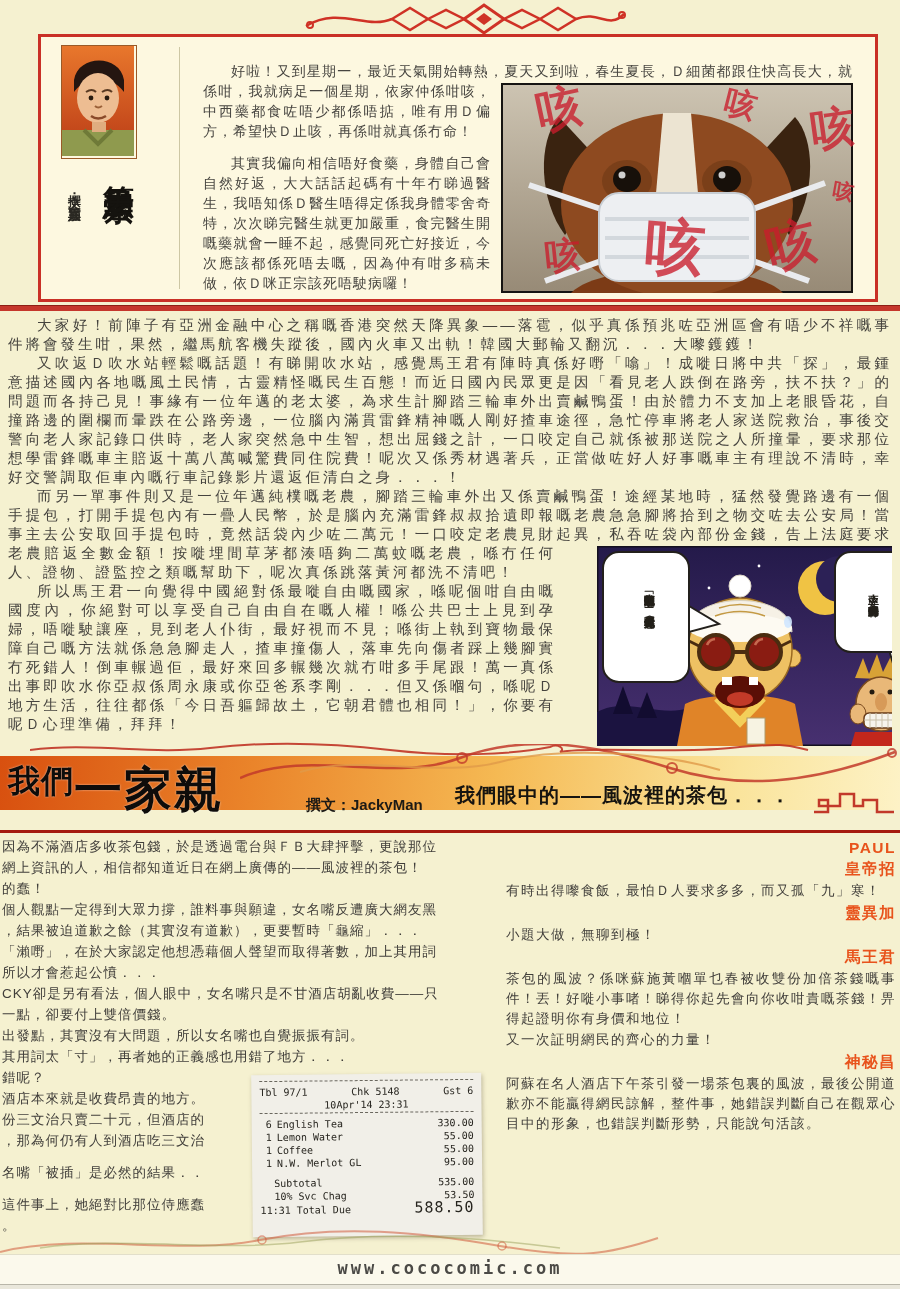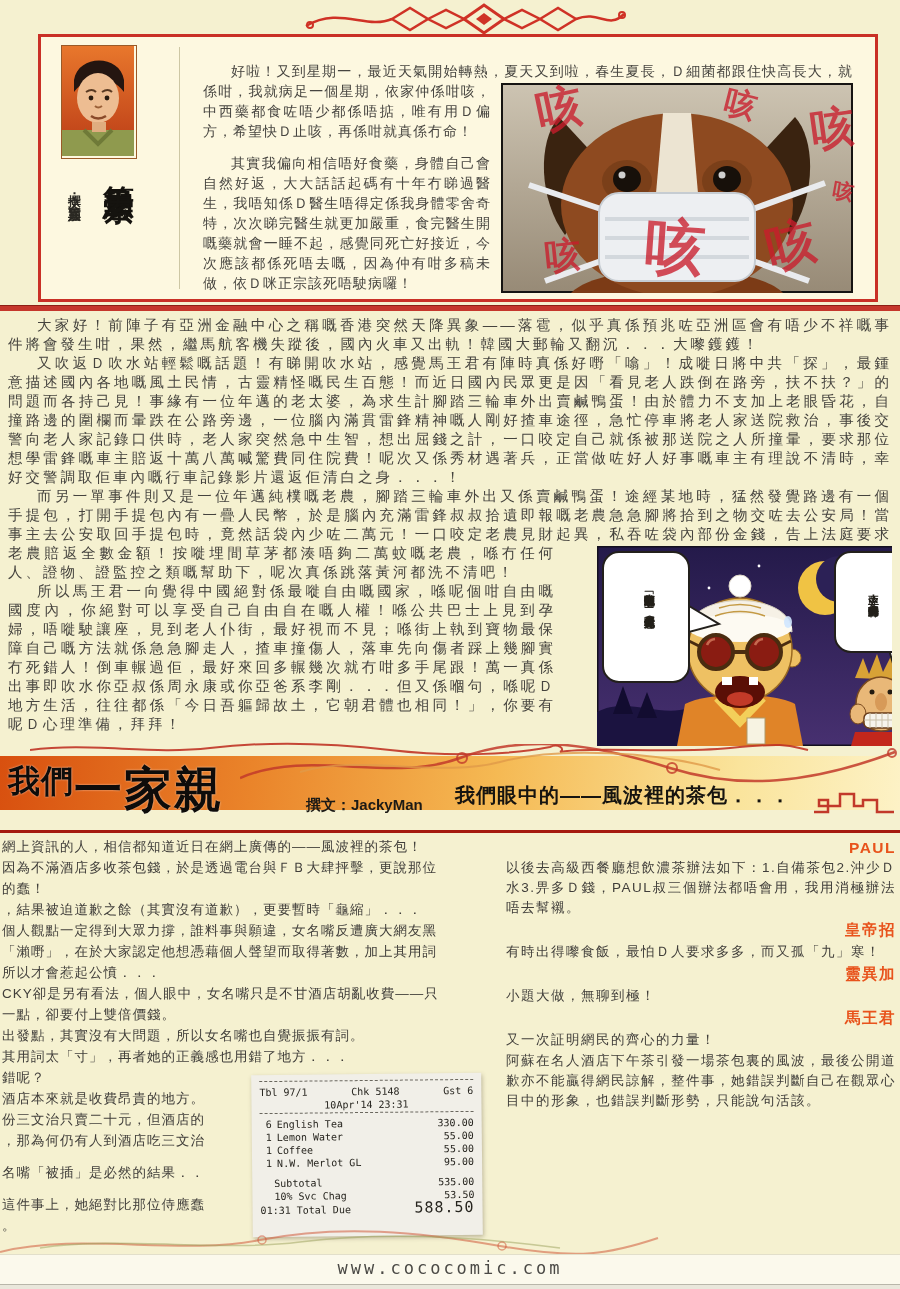--- a/index.html
+++ b/index.html
@@ -90,21 +90,21 @@
   .r-total .r-amt{font-size:15px;font-weight:normal;letter-spacing:1px;}
   .right-col{position:absolute;left:506px;top:1px;width:390px;}
   .sec-h{font-size:15.5px;font-weight:bold;color:#e8531c;letter-spacing:1.5px;margin:2px 0 1px;text-align:right;}
   .sec-p{font-size:13.5px;line-height:20px;letter-spacing:1.5px;margin:0 0 1px;
     text-align:justify;color:#403e3a;}
   
   .foot-swirls{position:absolute;left:0;top:1230px;width:660px;height:28px;}
   .foot-strip{position:absolute;left:0;top:1254px;width:900px;height:30px;
     background:#fbf9ec;border-top:1px solid #e2dfca;}
   .foot-url{position:absolute;left:0;top:1258px;width:900px;text-align:center;
-    font-size:17px;letter-spacing:3px;color:#4b4a46;font-family:"DejaVu Sans Mono","Liberation Mono",monospace;}
+    font-size:17px;letter-spacing:3px;color:#4b4a46;font-family:"DejaVu Sans Mono","Liberation Mono",monospace;font-weight:bold;}
   .foot-edge{position:absolute;left:0;top:1284px;width:900px;height:5px;
     background:#e9e7db;border-top:1px solid #b8b6a9;}
 </style>
 </head>
 <body>
 
 <div class="top-ornament">
   <svg width="330" height="34" viewBox="0 0 330 34">
     <path d="M6,24 C40,4 66,28 92,17" stroke="#cf3226" stroke-width="2.5" fill="none"></path>
     <path d="M92,17 L110,6 L128,17 L110,28 Z M128,17 L146,8 L164,17 L146,26 Z" stroke="#cf3226" stroke-width="2.5" fill="none"></path>
@@ -283,25 +283,25 @@
   <div class="key-motif">
     <svg width="84" height="26" viewBox="0 0 84 26">
       <path d="M2,20 h14 v-12 h-9 v6 h21 v-12 h14 v12 h9 v-6 h14 v12 h17" stroke="#c2392a" stroke-width="2.5" fill="none"></path>
     </svg>
   </div>
 </div>
 <div class="band-rule"></div>
 
 <div class="bottom">
   <div class="left-col">
+    <div class="lline">因為不滿酒店多收茶包錢，於是透過電台與ＦＢ大肆抨擊，更說那位</div>
     <div class="lline">網上資訊的人，相信都知道近日在網上廣傳的——風波裡的茶包！</div>
-    <div class="lline">因為不滿酒店多收茶包錢，於是透過電台與ＦＢ大肆抨擊，更說那位</div>
     <div class="lline">的蠢！</div>
+    <div class="lline">個人觀點一定得到大眾力撐，誰料事與願違，女名嘴反遭廣大網友黑</div>
     <div class="lline">，結果被迫道歉之餘（其實沒有道歉），更要暫時「龜縮」．．．</div>
-    <div class="lline">個人觀點一定得到大眾力撐，誰料事與願違，女名嘴反遭廣大網友黑</div>
     <div class="lline">「瀨嘢」，在於大家認定他想憑藉個人聲望而取得著數，加上其用詞</div>
     <div class="lline">所以才會惹起公憤．．．</div>
     <div class="lline">CKY卻是另有看法，個人眼中，女名嘴只是不甘酒店胡亂收費——只</div>
     <div class="lline">一點，卻要付上雙倍價錢。</div>
     <div class="lline">出發點，其實沒有大問題，所以女名嘴也自覺振振有詞。</div>
     <div class="lline">其用詞太「寸」，再者她的正義感也用錯了地方．．．</div>
     <div class="lline">錯呢？</div>
     <div class="lline">酒店本來就是收費昂貴的地方。</div>
     <div class="lline">份三文治只賣二十元，但酒店的</div>
     <div class="lline">，那為何仍有人到酒店吃三文治</div>
@@ -344,45 +344,46 @@
     <div class="r-pad"></div>
     <div class="r-sub">
       <span>Subtotal</span>
       <span class="r-amt">535.00</span>
     </div>
     <div class="r-sub">
       <span>10% Svc Chag</span>
       <span class="r-amt">53.50</span>
     </div>
     <div class="r-total">
-      <span>01:31 Total Due</span>
+      <span>11:31 Total Due</span>
       <span class="r-amt">588.50</span>
     </div>
   </div>
 
   <div class="right-col">
     <div>
       <div class="sec-h">PAUL</div>
-      <p class="sec-p">以後去高級西餐廳想飲濃茶辦法如下：1.自備茶包2.沖少Ｄ水3.畀多Ｄ錢，PAUL叔三個辦法都唔會用，我用消極辦法唔去幫襯。</p>
     </div>
     <div>
       <div class="sec-h">皇帝招</div>
       <p class="sec-p">有時出得嚟食飯，最怕Ｄ人要求多多，而又孤「九」寒！</p>
     </div>
     <div>
       <div class="sec-h">靈異加</div>
       <p class="sec-p">小題大做，無聊到極！</p>
     </div>
     <div>
       <div class="sec-h">馬王君</div>
+      <p class="sec-p">茶包的風波？係咪蘇施黃嗰單乜春被收雙份加倍茶錢嘅事件！丟！好嘥小事啫！睇得你起先會向你收咁貴嘅茶錢！畀得起證明你有身價和地位！</p>
     </div>
     <div>
       <p class="sec-p">又一次証明網民的齊心的力量！</p>
     </div>
     <div>
+      <div class="sec-h">神秘昌</div>
       <p class="sec-p">阿蘇在名人酒店下午茶引發一場茶包裏的風波，最後公開道歉亦不能贏得網民諒解，整件事，她錯誤判斷自己在觀眾心目中的形象，也錯誤判斷形勢，只能說句活該。</p>
     </div>
   </div>
 </div>
 
 <div class="foot-swirls">
   <svg width="660" height="28" viewBox="0 0 660 28">
     <path d="M0,22 C80,2 180,26 260,10 S420,2 500,16 S610,24 658,8" stroke="#cf5a3a" stroke-width="2" fill="none" opacity="0.55"></path>
     <path d="M40,18 C120,6 220,22 300,12 S470,6 560,18" stroke="#9aa05a" stroke-width="1.5" fill="none" opacity="0.5"></path>
     <circle cx="262" cy="10" r="4" fill="none" stroke="#cf5a3a" stroke-width="1.5" opacity="0.55"></circle>

